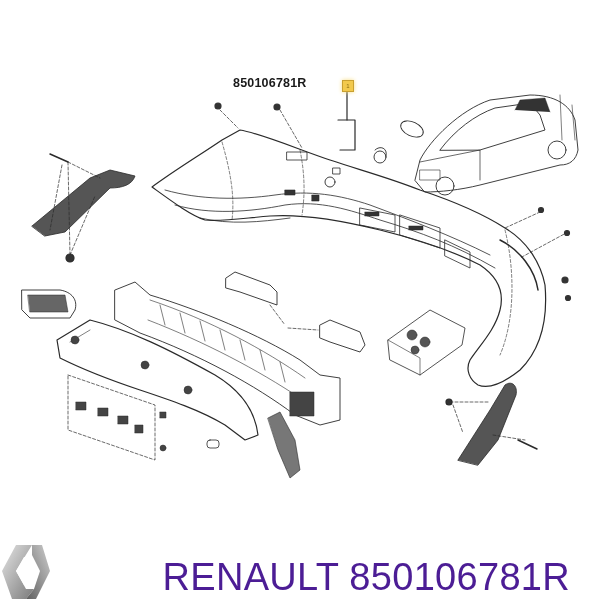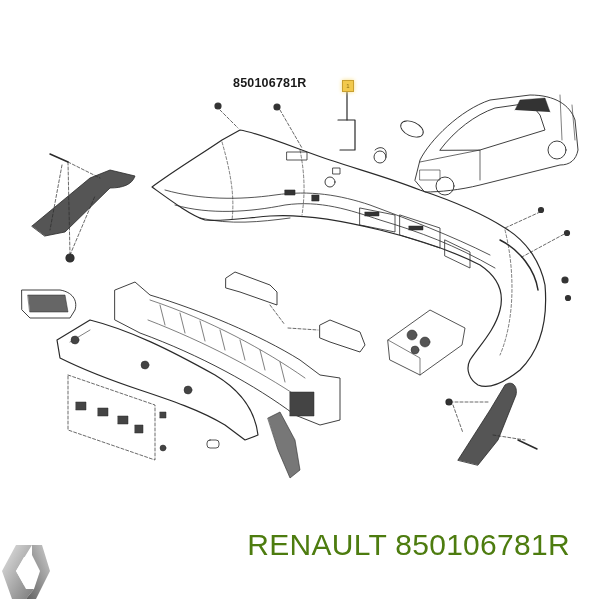--- a/index.html
+++ b/index.html
@@ -1,20 +1,20 @@
 <!DOCTYPE html>
 <html><head>
   <meta charset="utf-8">
   <style>
     html, body { margin: 0; padding: 0; background: #ffffff; }
     body { width: 600px; height: 600px; position: relative; overflow: hidden; font-family: "Liberation Sans", sans-serif; }
     #diagram { position: absolute; left: 0; top: 0; width: 600px; height: 600px; }
     .callout-label { position: absolute; left: 233px; top: 76px; font-family: "Liberation Sans", sans-serif; font-weight: bold; font-size: 12.5px; color: #1a1a1a; letter-spacing: 0.2px; }
     .callout-marker { position: absolute; left: 342px; top: 80px; width: 10px; height: 10px; background: #f2c94c; border: 1px solid #c9a030; box-shadow: 0 0 4px #f7dc80; font-size: 6px; line-height: 10px; text-align: center; color: #8a6d10; }
-    .footer-title { position: absolute; right: 30px; top: 528px; font-family: "Liberation Sans", sans-serif; font-size: 30px; color: #4d7c0f; letter-spacing: 0.3px; }
+    .footer-title { position: absolute; right: 30px; top: 556px; font-family: "Liberation Sans", sans-serif; font-size: 38px; color: #4c1d95; letter-spacing: 0.3px; }
     .logo { position: absolute; left: 2px; top: 543px; width: 48px; height: 56px; }
   </style>
 </head>
 <body>
 
 <svg id="diagram" viewBox="0 0 600 600" xmlns="http://www.w3.org/2000/svg">
   <g fill="none" stroke="#2a2a2a" stroke-width="1.2" stroke-linejoin="round" stroke-linecap="round">
 
     <g>
       <line x1="347" y1="91" x2="347" y2="120"></line>

